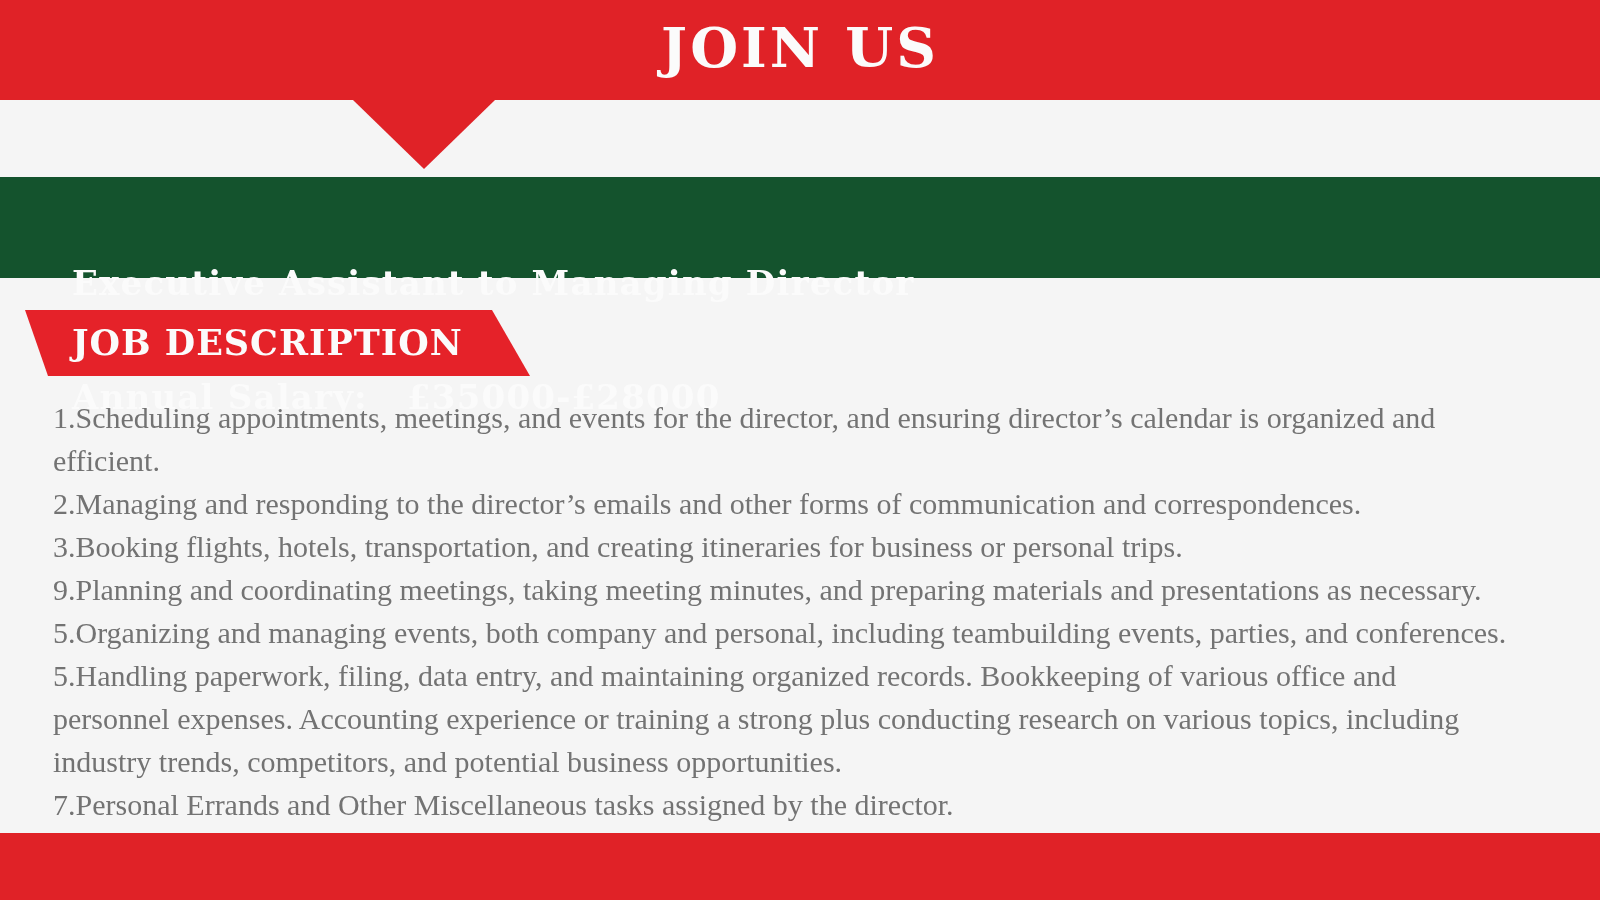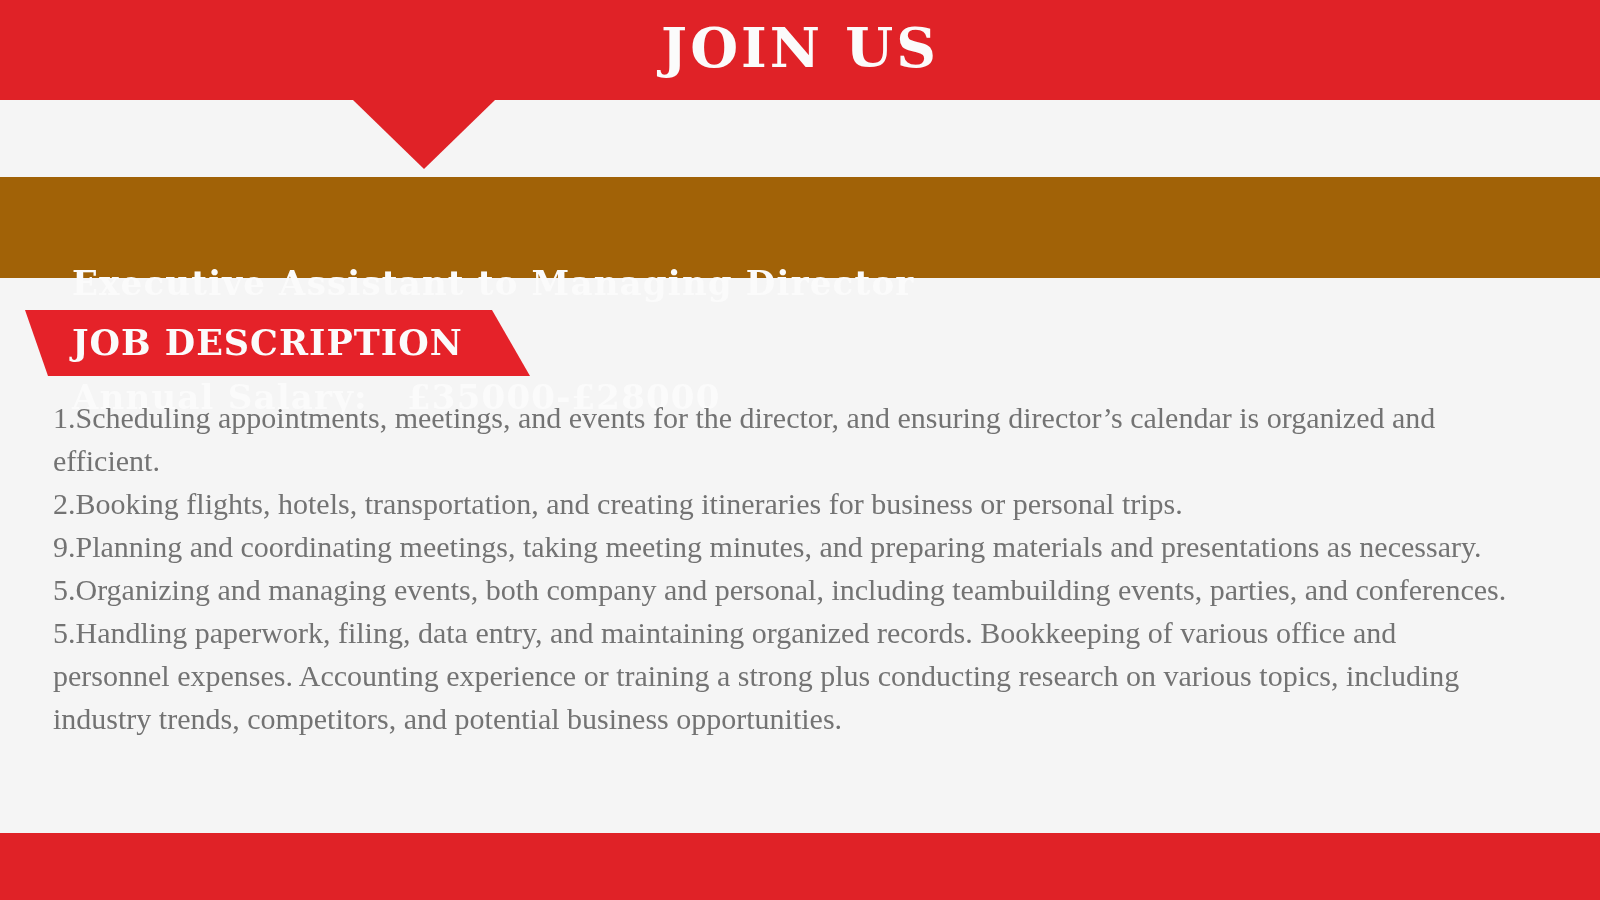--- a/index.html
+++ b/index.html
@@ -50,21 +50,21 @@
   }
   .header-notch svg { display: block; }
 
   
   .title-band {
     position: absolute;
     left: 0;
     top: 177px;
     width: 1600px;
     height: 101px;
-    background: #a16207;
+    background: #14532d;
   }
   .title-band-inner {
     position: absolute;
     left: 72px;
     top: 11px;
     color: #fbfbfb;
     font-family: "DejaVu Serif", "Liberation Serif", serif;
     font-weight: bold;
     font-size: 34px;
     letter-spacing: 1.2px;
@@ -142,19 +142,21 @@
 
 <div class="ribbon">
   <svg width="560" height="66" viewBox="0 0 560 66" xmlns="http://www.w3.org/2000/svg">
     <polygon points="25,0 492,0 530,66 48,66" fill="#e52229"></polygon>
   </svg>
   <div class="ribbon-label">JOB DESCRIPTION</div>
 </div>
 
 <div class="description-list">
   <div class="description-item">1.Scheduling appointments, meetings, and events for the director, and ensuring director’s calendar is organized and efficient.</div>
-  <div class="description-item">2.Booking flights, hotels, transportation, and creating itineraries for business or personal trips.</div>
+  <div class="description-item">2.Managing and responding to the director’s emails and other forms of communication and correspondences.</div>
+  <div class="description-item">3.Booking flights, hotels, transportation, and creating itineraries for business or personal trips.</div>
   <div class="description-item">9.Planning and coordinating meetings, taking meeting minutes, and preparing materials and presentations as necessary.</div>
   <div class="description-item">5.Organizing and managing events, both company and personal, including teambuilding events, parties, and conferences.</div>
   <div class="description-item">5.Handling paperwork, filing, data entry, and maintaining organized records. Bookkeeping of various office and personnel expenses. Accounting experience or training a strong plus conducting research on various topics, including industry trends, competitors, and potential business opportunities.</div>
+  <div class="description-item">7.Personal Errands and Other Miscellaneous tasks assigned by the director.</div>
 </div>
 
 <div class="footer-band"></div>
 
 </body></html>

